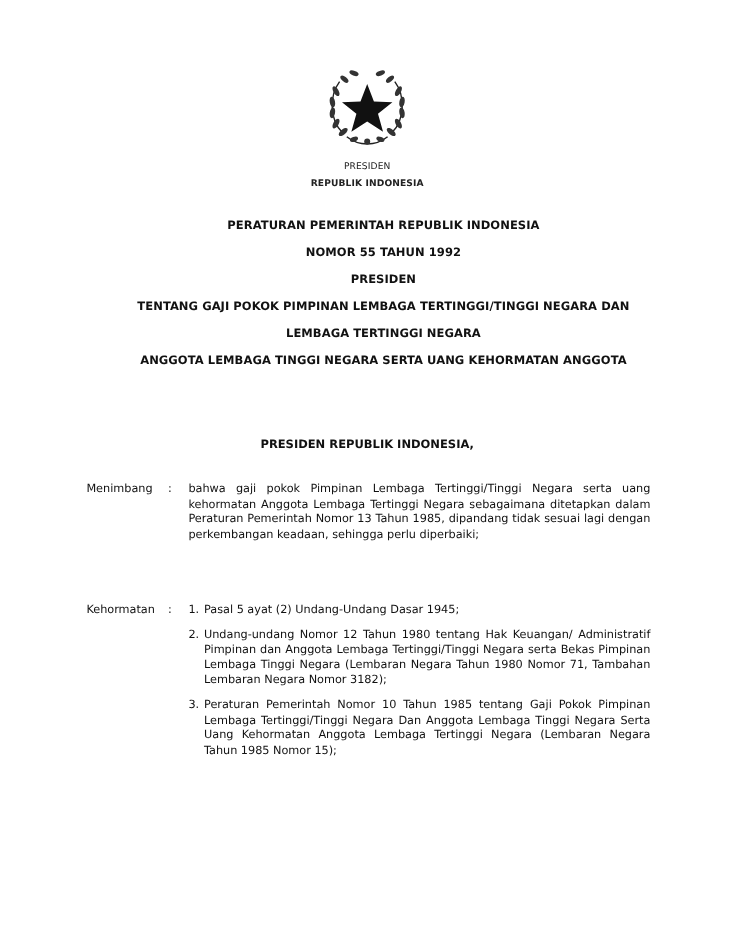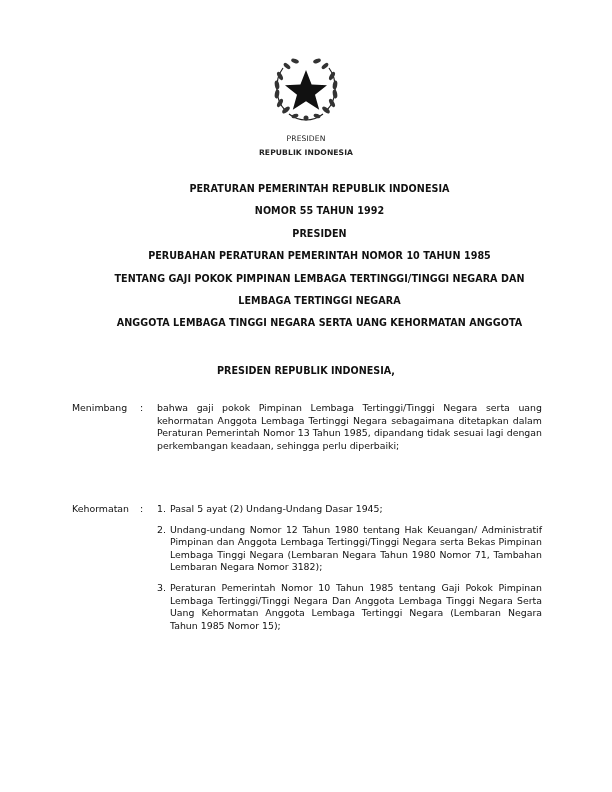--- a/index.html
+++ b/index.html
@@ -50,21 +50,20 @@
   </svg>
 </div>
 
 <div class="caption" style="top:134px;">PRESIDEN</div>
 <div class="caption" style="top:148px;font-weight:bold;">REPUBLIK INDONESIA</div>
 
 <div class="titles">
   <div>PERATURAN PEMERINTAH REPUBLIK INDONESIA</div>
   <div>NOMOR 55 TAHUN 1992</div>
   <div>PRESIDEN</div>
-  <div>PERUBAHAN PERATURAN PEMERINTAH NOMOR 10 TAHUN 1985</div>
   <div>TENTANG GAJI POKOK PIMPINAN LEMBAGA TERTINGGI/TINGGI NEGARA DAN</div>
   <div>LEMBAGA TERTINGGI NEGARA</div>
   <div>ANGGOTA LEMBAGA TINGGI NEGARA SERTA UANG KEHORMATAN ANGGOTA</div>
 </div>
 
 <div class="presiden">PRESIDEN REPUBLIK INDONESIA,</div>
 
 <div class="section" style="top:402px;">
   <span class="label">Menimbang</span>
   <span class="colon">:</span>

